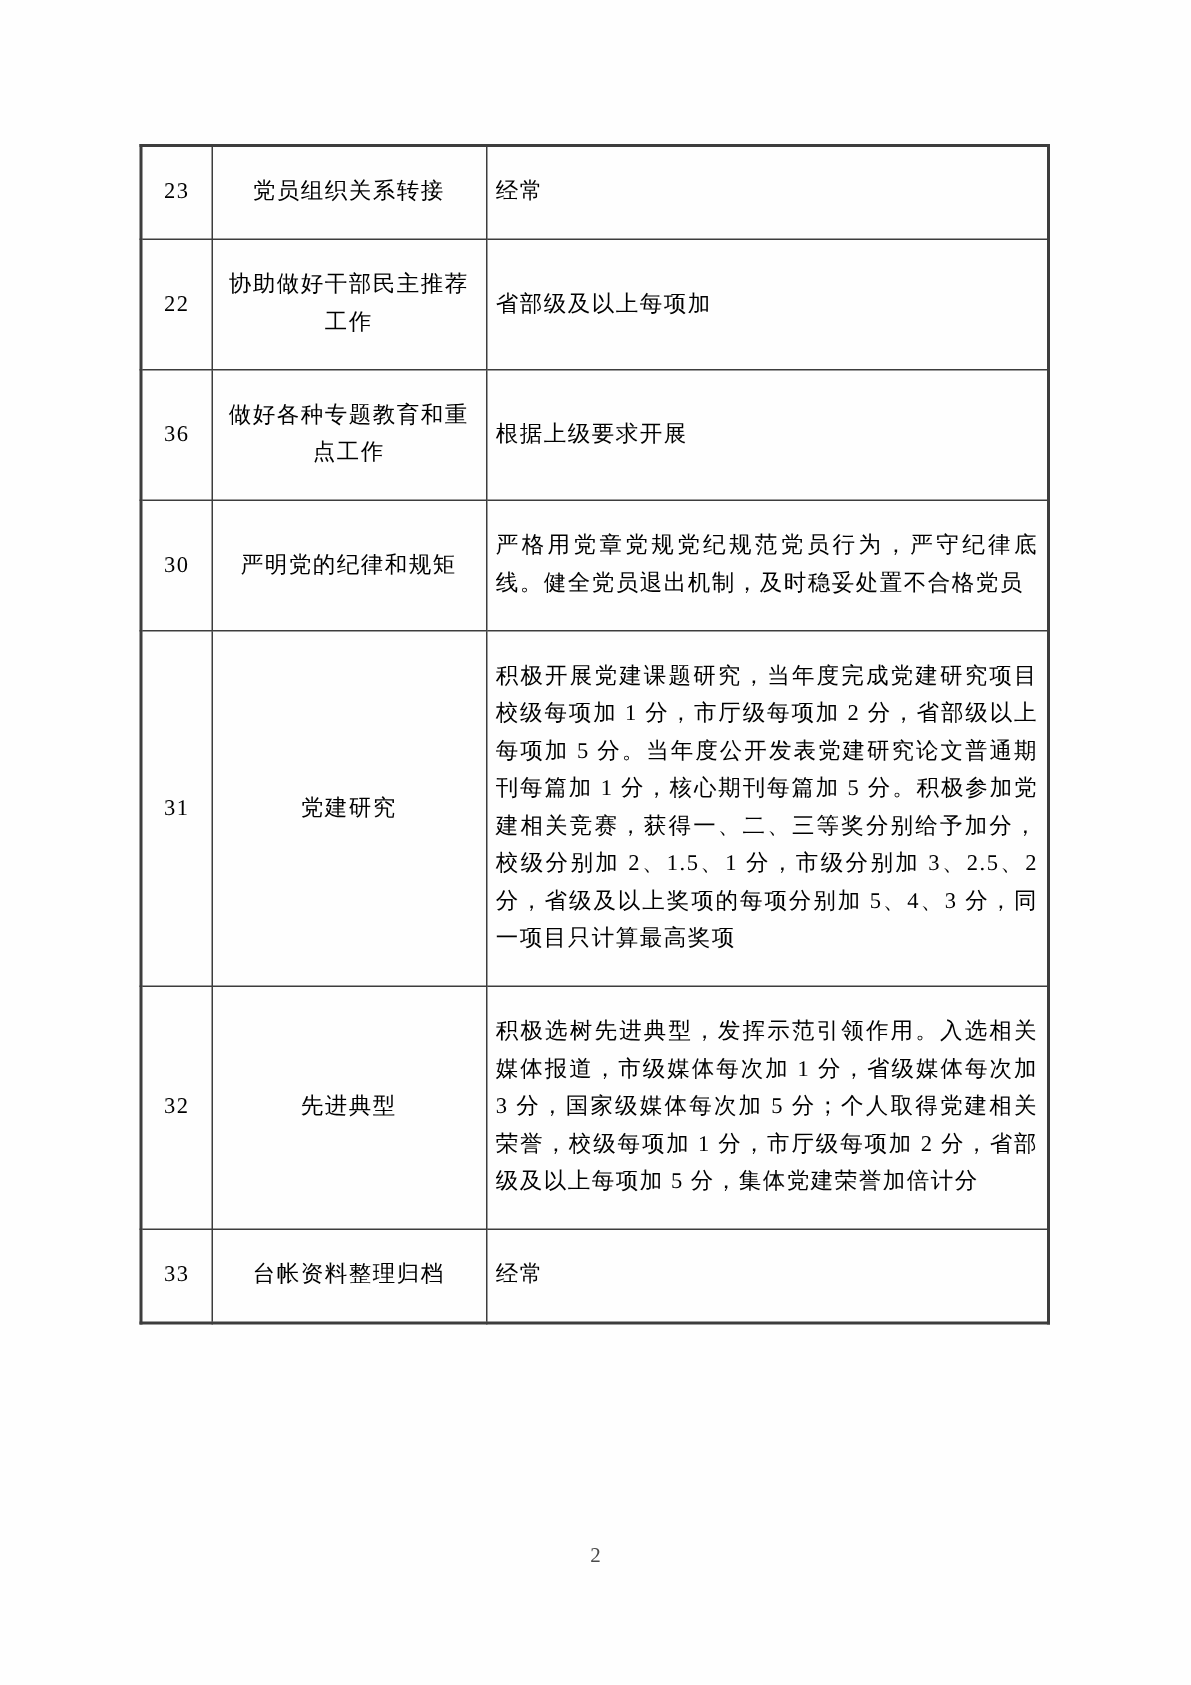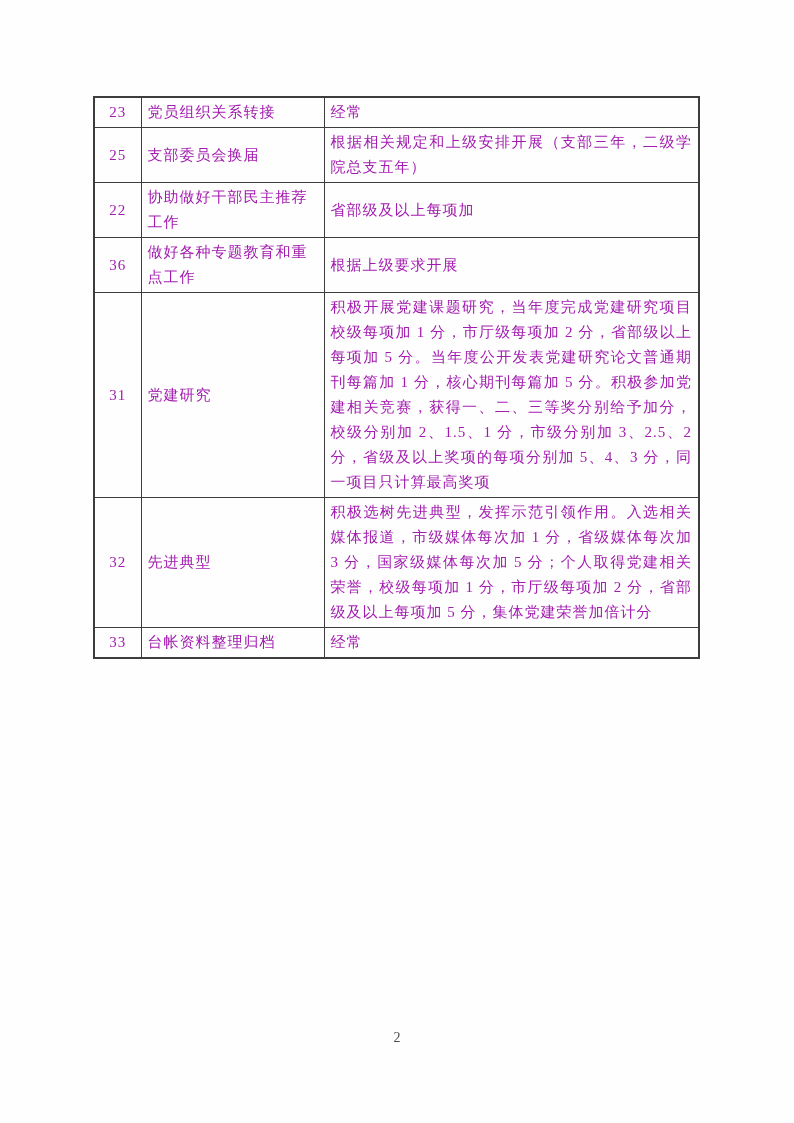--- a/index.html
+++ b/index.html
@@ -25,29 +25,30 @@
     border-collapse: collapse;
     table-layout: fixed;
     border: 2px solid #3d3d3d;
   }
   table.doc-table td {
     border: 1px solid #3d3d3d;
     font-size: 15px;
     line-height: 25px;
     letter-spacing: 1px;
     vertical-align: middle;
-    color: #a21caf;
-    padding: 2px 6px;
+    color: #000000;
+    padding: 18px 6px;
   }
   td.col-no {
     text-align: center;
     letter-spacing: 0;
     font-size: 15px;
   }
   td.col-item {
+    text-align: center;
     padding: 2px 8px;
   }
   td.col-desc { padding: 2px 10px; }
   td.col-desc.center { text-align: left; }
   td.col-desc.left {
     text-align: justify;
     text-justify: inter-ideograph;
   }
   .page-number {
     position: absolute;
@@ -70,33 +71,33 @@
       <col style="width:183px">
       <col style="width:375px">
     </colgroup>
     <tbody>
       <tr>
         <td class="col-no">23</td>
         <td class="col-item">党员组织关系转接</td>
         <td class="col-desc center">经常</td>
       </tr>
       <tr>
-        <td class="col-no">25</td>
-        <td class="col-item">支部委员会换届</td>
-        <td class="col-desc left">根据相关规定和上级安排开展（支部三年，二级学院总支五年）</td>
-      </tr>
-      <tr>
         <td class="col-no">22</td>
         <td class="col-item">协助做好干部民主推荐工作</td>
         <td class="col-desc center">省部级及以上每项加</td>
       </tr>
       <tr>
         <td class="col-no">36</td>
         <td class="col-item">做好各种专题教育和重点工作</td>
         <td class="col-desc center">根据上级要求开展</td>
+      </tr>
+      <tr>
+        <td class="col-no">30</td>
+        <td class="col-item">严明党的纪律和规矩</td>
+        <td class="col-desc left">严格用党章党规党纪规范党员行为，严守纪律底线。健全党员退出机制，及时稳妥处置不合格党员</td>
       </tr>
       <tr>
         <td class="col-no">31</td>
         <td class="col-item">党建研究</td>
         <td class="col-desc left">积极开展党建课题研究，当年度完成党建研究项目校级每项加 1 分，市厅级每项加 2 分，省部级以上每项加 5 分。当年度公开发表党建研究论文普通期刊每篇加 1 分，核心期刊每篇加 5 分。积极参加党建相关竞赛，获得一、二、三等奖分别给予加分，校级分别加 2、1.5、1 分，市级分别加 3、2.5、2 分，省级及以上奖项的每项分别加 5、4、3 分，同一项目只计算最高奖项</td>
       </tr>
       <tr>
         <td class="col-no">32</td>
         <td class="col-item">先进典型</td>
         <td class="col-desc left">积极选树先进典型，发挥示范引领作用。入选相关媒体报道，市级媒体每次加 1 分，省级媒体每次加 3 分，国家级媒体每次加 5 分；个人取得党建相关荣誉，校级每项加 1 分，市厅级每项加 2 分，省部级及以上每项加 5 分，集体党建荣誉加倍计分</td>

